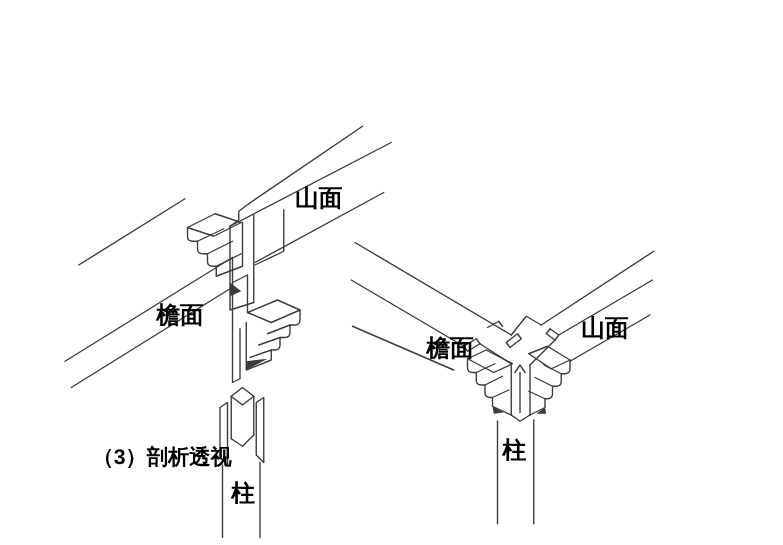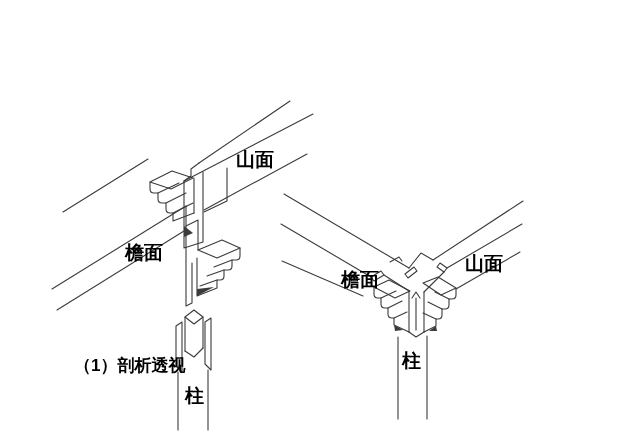--- a/index.html
+++ b/index.html
@@ -117,19 +117,19 @@
 
       <g>
         <path d="M398,337 L398,419"></path>
         <path d="M427,336 L427,419"></path>
       </g>
     </g>
   </svg>
 
   <div class="lbl" style="left:236px;top:150px">山面</div>
   <div class="lbl" style="left:125px;top:243px">檐面</div>
-  <div class="lbl cap" style="left:74px;top:357px">（1）剖析透视</div>
+  <div class="lbl cap" style="left:74px;top:357px">（3）剖析透视</div>
   <div class="lbl" style="left:185px;top:386px">柱</div>
 
   <div class="lbl" style="left:341px;top:270px">檐面</div>
   <div class="lbl" style="left:465px;top:254px">山面</div>
   <div class="lbl" style="left:402px;top:351px">柱</div>
 </div>
 
 </body></html>

